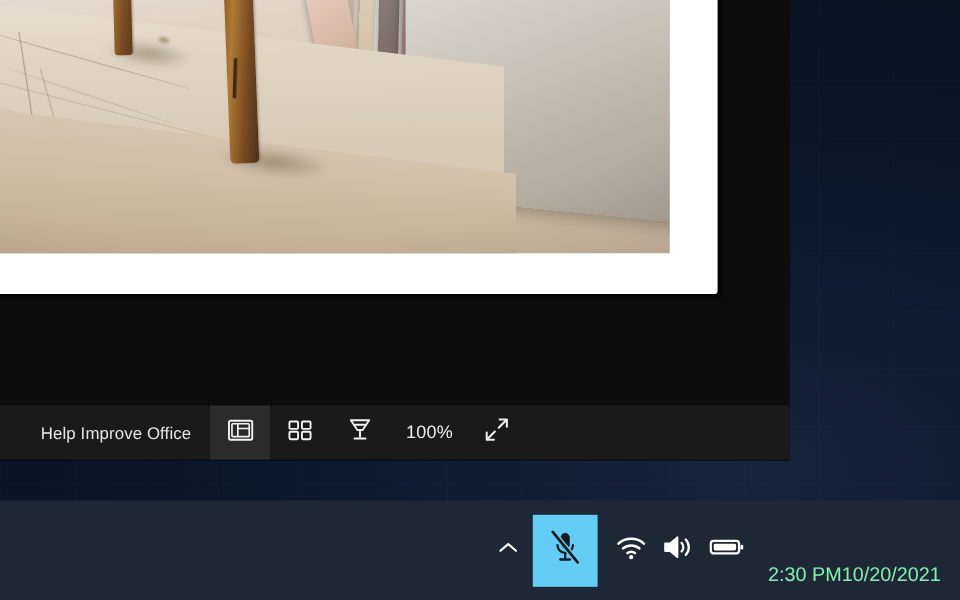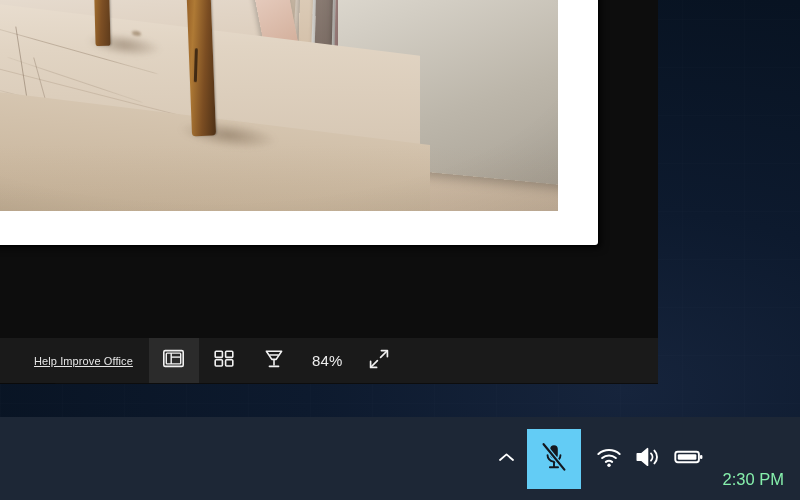--- a/index.html
+++ b/index.html
@@ -269,28 +269,27 @@
     width: 658px;
     height: 45px;
     background: #1a1a1a;
     display: flex;
     align-items: center;
     z-index: 2;
   }
   .sb-spacer { flex: 0 0 30px; }
   .sb-item {
     color: #e6e6e6;
-    font-size: 11px;
+    font-size: 14px;
     white-space: nowrap;
     display: flex;
     align-items: center;
     height: 45px;
     padding: 0 4px;
     cursor: default;
-    text-decoration: underline;
   }
   .sb-item.help { padding-right: 16px; letter-spacing: .1px; }
   .sb-notes {
     display: flex;
     align-items: center;
     gap: 3px;
     padding: 0 10px 0 4px;
     height: 45px;
     color: #e8e8e8;
     font-size: 14.5px;
@@ -488,21 +487,21 @@
         <span>
           <svg width="22" height="22" viewBox="0 0 22 22" fill="none" aria-hidden="true">
             <path d="M3.4 3.2 H18.6 L13.2 11.4 H8.8 Z" stroke="#f2f2f2" stroke-width="1.6" stroke-linejoin="round" fill="none"></path>
             <line x1="7.0" y1="7.0" x2="15.0" y2="7.0" stroke="#f2f2f2" stroke-width="1.6" stroke-linecap="round"></line>
             <line x1="11" y1="11.4" x2="11" y2="17.6" stroke="#f2f2f2" stroke-width="1.6"></line>
             <line x1="6.4" y1="18.4" x2="15.6" y2="18.4" stroke="#f2f2f2" stroke-width="1.6" stroke-linecap="round"></line>
           </svg>
         </span>
       </div>
 
-      <div class="sb-zoom">84%</div>
+      <div class="sb-zoom">100%</div>
 
       <div class="sb-fit">
         <span>
           <svg width="22" height="22" viewBox="0 0 22 22" fill="none" aria-hidden="true">
             <path d="M13.4 2.6 H19.4 V8.6" stroke="#f0f0f0" stroke-width="1.7" stroke-linecap="round" stroke-linejoin="round" fill="none"></path>
             <path d="M8.6 19.4 H2.6 V13.4" stroke="#f0f0f0" stroke-width="1.7" stroke-linecap="round" stroke-linejoin="round" fill="none"></path>
             <line x1="19.0" y1="3.0" x2="12.6" y2="9.4" stroke="#f0f0f0" stroke-width="1.7" stroke-linecap="round"></line>
             <line x1="3.0" y1="19.0" x2="9.4" y2="12.6" stroke="#f0f0f0" stroke-width="1.7" stroke-linecap="round"></line>
           </svg>
         </span>
@@ -567,18 +566,19 @@
           <svg width="30" height="18" viewBox="0 0 30 18" fill="none" aria-hidden="true">
             <rect x="1.3" y="3.8" width="23.6" height="10.4" rx="2.4" stroke="#ffffff" stroke-width="1.9" fill="none"></rect>
             <rect x="3.8" y="6.2" width="18.6" height="5.6" rx="1.2" fill="#ffffff"></rect>
             <rect x="26.0" y="7.0" width="2.4" height="4.0" rx="1.1" fill="#ffffff"></rect>
           </svg>
         </span>
       </div>
 
       <div class="tray-clock">
         <span>2:30 PM</span>
+        <span>10/20/2021</span>
       </div>
 
     </div>
   </div>
 
 </div>
 
 </body></html>

